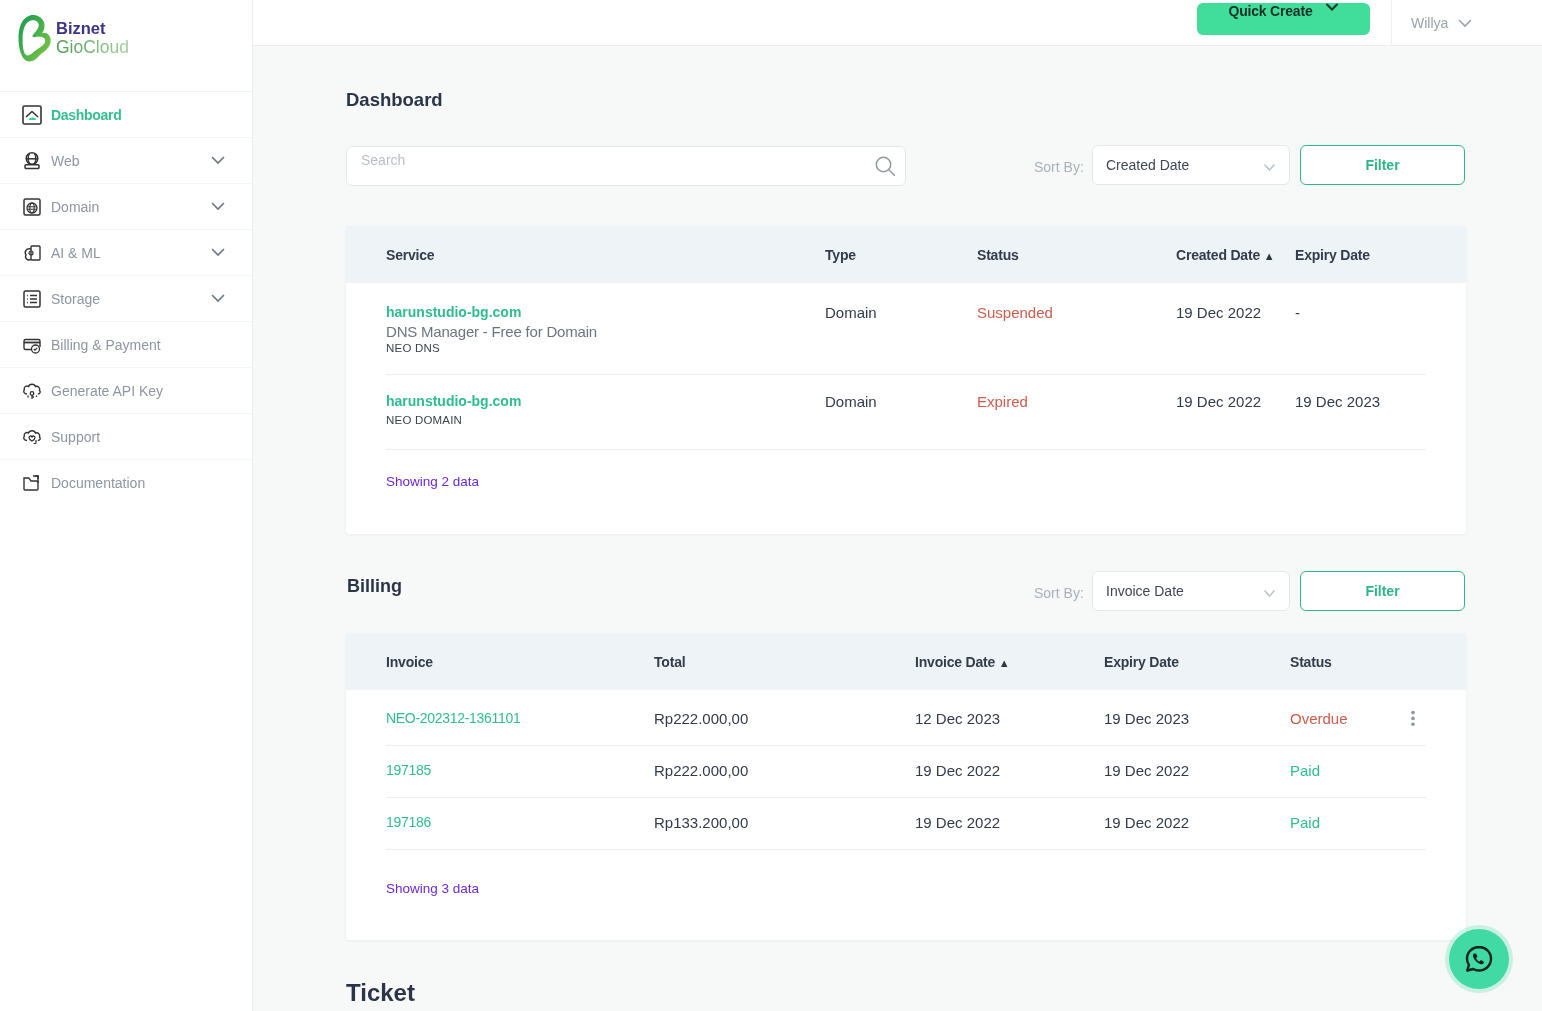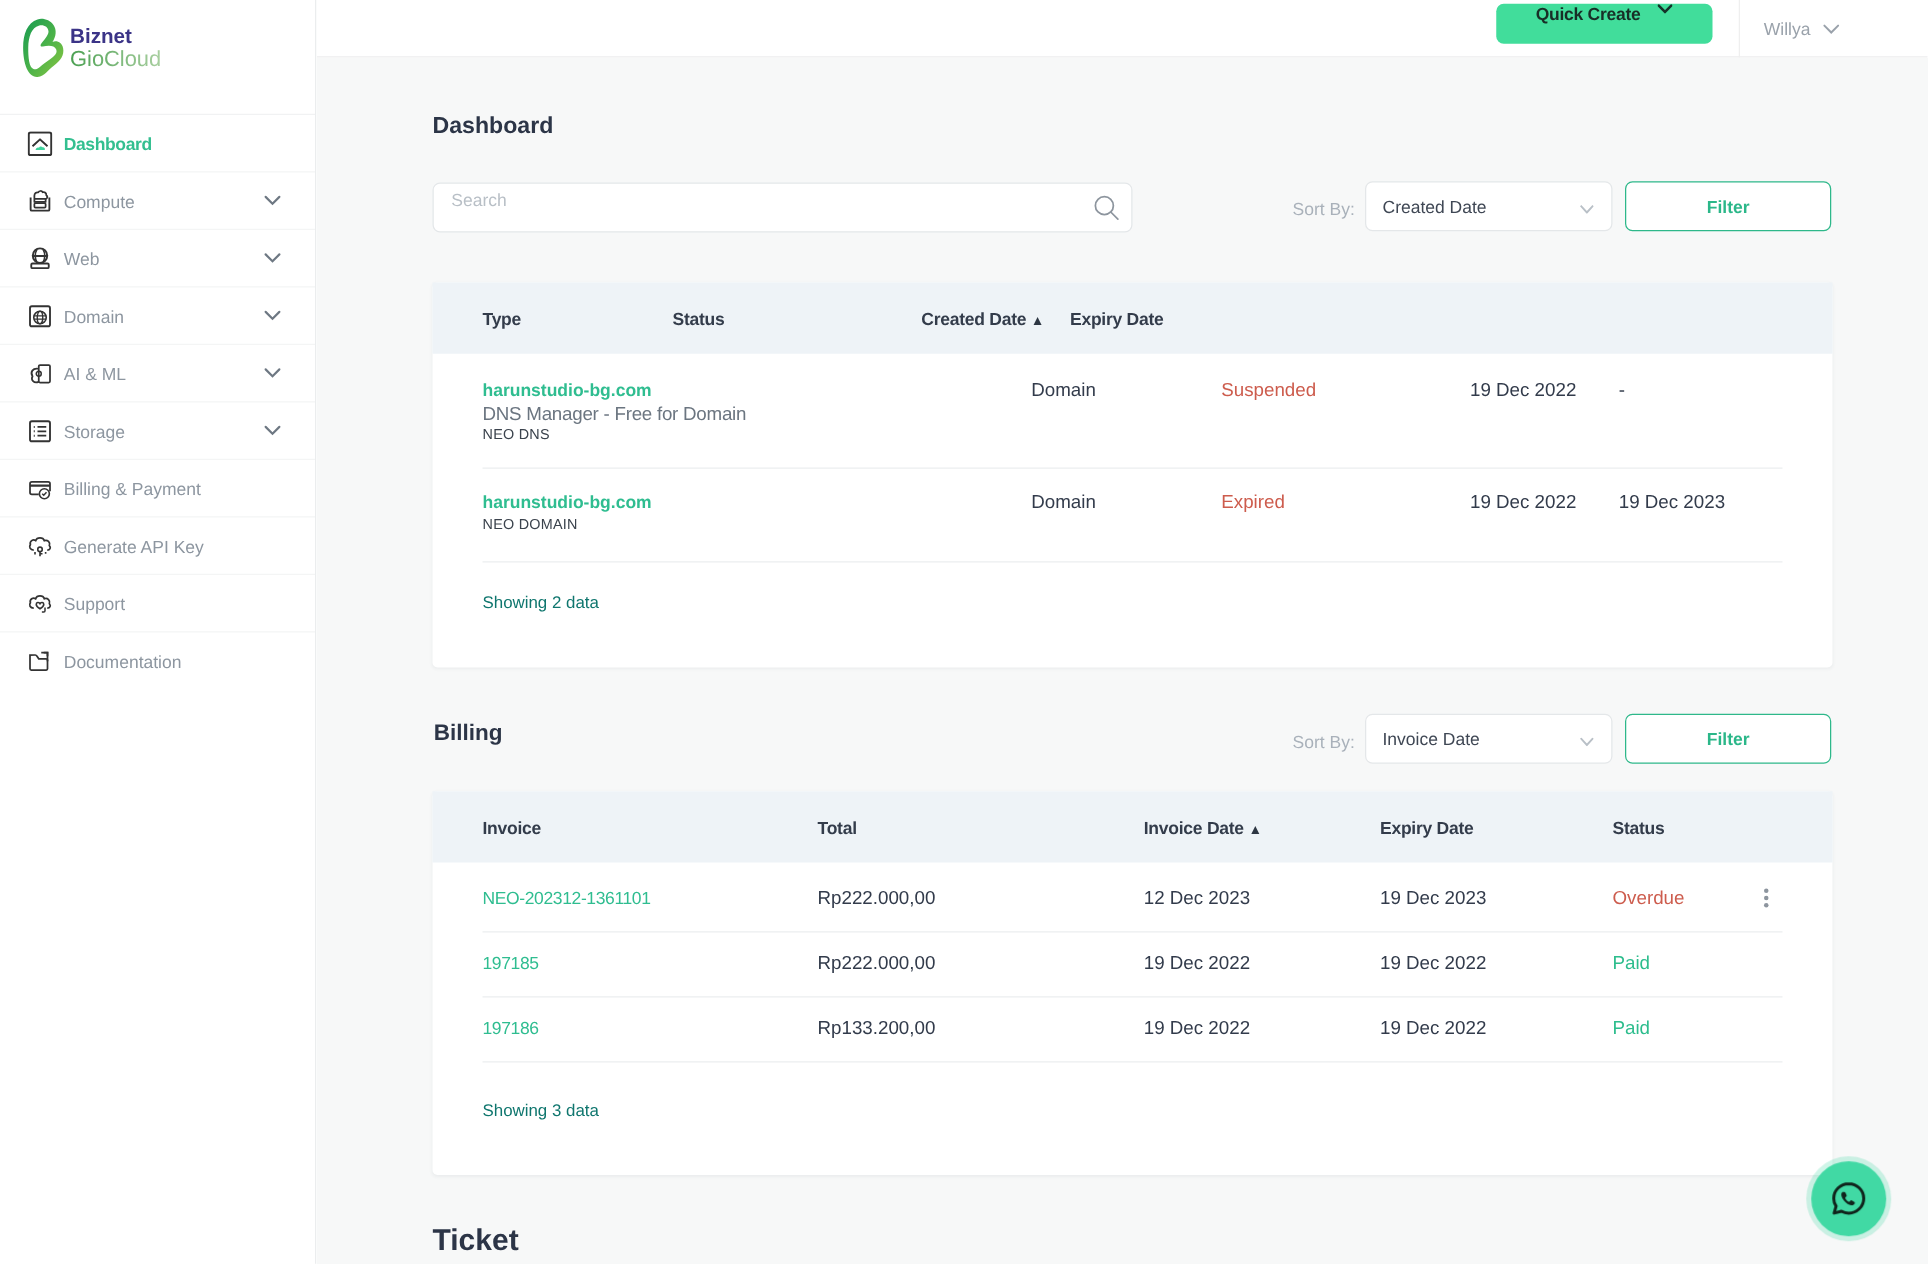--- a/index.html
+++ b/index.html
@@ -14,21 +14,21 @@
 .topbar { position:fixed; left:253px; top:0; right:0; height:46px; background:#fff; border-bottom:1px solid #ededee; z-index:5; }
 .qc-btn { position:absolute; left:944px; top:3px; width:173px; height:32px; background:#41dd9b; border-radius:6px; color:#182f27; font-size:14px; font-weight:bold; letter-spacing:-0.2px; display:flex; justify-content:center; }
 .vline { position:absolute; left:1138px; top:0; width:1px; height:46px; background:#efefef; }
 .user { position:absolute; left:1158px; top:0; height:46px; display:flex; align-items:center; color:#9aa2ab; font-size:14px; }
 .content { position:absolute; left:253px; top:46px; width:1289px; }
 .h1 { font-size:18.5px; font-weight:bold; color:#2c3547; }
 .card { background:#fff; border-radius:4px; box-shadow:0 1px 3px rgba(40,50,60,.06); }
 .thead { background:#eef3f7; height:57px; display:flex; align-items:center; font-size:14px; font-weight:bold; color:#333c4b; letter-spacing:-0.2px; }
 .link { color:#2fbd90; font-weight:bold; font-size:14px; }
 .link2 { color:#2fbd90; font-size:14px; letter-spacing:-0.3px; }
-.gray { color:#0f766e; }
+.gray { color:#6d28d9; }
 .red { color:#cd5c4d; }
 .green { color:#2dbd8d; }
 .dark { color:#323b4b; }
 input.search { width:560px; height:40px; border:1px solid #e4e7e9; border-radius:6px; padding:0 44px 12px 14px; font-size:14px; color:#3f4754; background:#fff; outline:none; font-family:"Liberation Sans", sans-serif; }
 input.search::placeholder { color:#b8bfc6; }
 .selectbox { width:198px; height:40px; border:1px solid #e4e7e9; border-radius:6px; background:#fff; display:flex; align-items:center; padding:0 13px; font-size:14px; color:#3f4754; position:relative; }
 .filterbtn { width:165px; height:40px; border:1px solid #2eb88a; border-radius:6px; background:#fff; display:flex; align-items:center; justify-content:center; color:#2bb789; font-size:14px; font-weight:bold; }
 .sortby { color:#a9b1ba; font-size:14px; }
 .wa { position:fixed; left:1449px; top:929px; width:60px; height:60px; border-radius:50%; background:#41d9a4; box-shadow:0 0 0 4px rgba(65,217,164,.25); display:flex; align-items:center; justify-content:center; z-index:20; }
 </style>
@@ -55,31 +55,20 @@
     </svg>
   </div>
   <div class="menu-item active" id="mi-dash">
       <svg class="mi-icon" viewBox="0 0 20 20">
         <rect x="1" y="1" width="18" height="18" rx="1.5" fill="none" stroke="#333" stroke-width="1.6"></rect>
         <path d="M4 12 L10 6.5 L16 12" fill="none" stroke="#333" stroke-width="1.6" stroke-linejoin="round"></path>
         <path d="M6.5 15 C6.5 13.5 8 12.6 9.2 13.2 C9.6 12 11.3 11.8 12 12.8 C13.3 12.5 14.3 13.7 13.8 15 Z" fill="#3ed39c"></path>
       </svg>
       <span>Dashboard</span>
     </div>
-  <div class="menu-item" id="mi-compute">
-      <svg class="mi-icon" viewBox="0 0 20 20">
-        <path d="M2.5 7 L2.5 16.5 A1 1 0 0 0 3.5 17.5 L16.5 17.5 A1 1 0 0 0 17.5 16.5 L17.5 7" fill="none" stroke="#333" stroke-width="1.5"></path>
-        <path d="M5.5 10.5 L5.5 5.5 C5.5 3.8 7 2.5 8.6 2.9 C9.3 1.5 11.4 1.4 12.2 2.8 C13.8 2.3 15.3 3.6 15 5.2 C15.8 5.7 16 6.6 15.6 7.4 L14.5 8.5 L14.5 10.5 Z M5.5 8 L14.5 8" fill="none" stroke="#333" stroke-width="1.4" stroke-linejoin="round"></path>
-        <rect x="5.5" y="11.5" width="9" height="3.5" rx="0.8" fill="none" stroke="#333" stroke-width="1.4"></rect>
-      </svg>
-      <span>Compute</span>
-      <svg class="chev" width="14" height="9" viewBox="0 0 14 9">
-        <path d="M1.5 1.5 L7 7 L12.5 1.5" fill="none" stroke="#6e7883" stroke-width="1.7" stroke-linecap="round"></path>
-      </svg>
-    </div>
   <div class="menu-item" id="mi-web">
       <svg class="mi-icon" viewBox="0 0 20 20">
         <circle cx="10" cy="7.5" r="5.8" fill="none" stroke="#333" stroke-width="1.5"></circle>
         <path d="M7.6 2.5 C5.8 5.5 5.8 9.5 7.6 13 M12.4 2.5 C14.2 5.5 14.2 9.5 12.4 13" fill="none" stroke="#333" stroke-width="1.3"></path>
         <path d="M4.2 7.8 L15.8 7.8" stroke="#333" stroke-width="1.5"></path>
         <rect x="3" y="13.8" width="14" height="3.7" rx="1" fill="none" stroke="#333" stroke-width="1.5"></rect>
       </svg>
       <span>Web</span>
       <svg class="chev" width="14" height="9" viewBox="0 0 14 9">
         <path d="M1.5 1.5 L7 7 L12.5 1.5" fill="none" stroke="#6e7883" stroke-width="1.7" stroke-linecap="round"></path>
@@ -179,20 +168,21 @@
   <div class="selectbox" style="position:absolute;left:839px;top:99px;">Created Date
     <svg width="11" height="7" viewBox="0 0 11 7" style="position:absolute;right:14px;top:18px;">
         <path d="M0.5 0.5 L5.5 6 L10.5 0.5" fill="none" stroke="#b9c0c7" stroke-width="1.5"></path>
       </svg>
   </div>
   <div class="filterbtn" style="position:absolute;left:1047px;top:99px;">Filter</div>
 
   <div class="card" style="position:absolute;left:93px;top:180px;width:1120px;height:308px;">
     <div class="thead">
       <div style="width:40px;"></div>
+      <div style="width:439px;">Service</div>
       <div style="width:152px;">Type</div>
       <div style="width:199px;">Status</div>
       <div style="width:119px;">Created Date <span style="font-size:11px;color:#2d3643;">▲</span></div>
       <div>Expiry Date</div>
     </div>
     <div style="position:relative;font-size:15px;">
       <div style="position:absolute;left:40px;top:21px;" class="link">harunstudio-bg.com</div>
       <div style="position:absolute;left:40px;top:40px;color:#6b7580;letter-spacing:-0.2px;">DNS Manager - Free for Domain</div>
       <div style="position:absolute;left:40px;top:59px;color:#3b434d;font-size:11.5px;letter-spacing:.2px;">NEO DNS</div>
       <div style="position:absolute;left:479px;top:21px;" class="dark">Domain</div>

